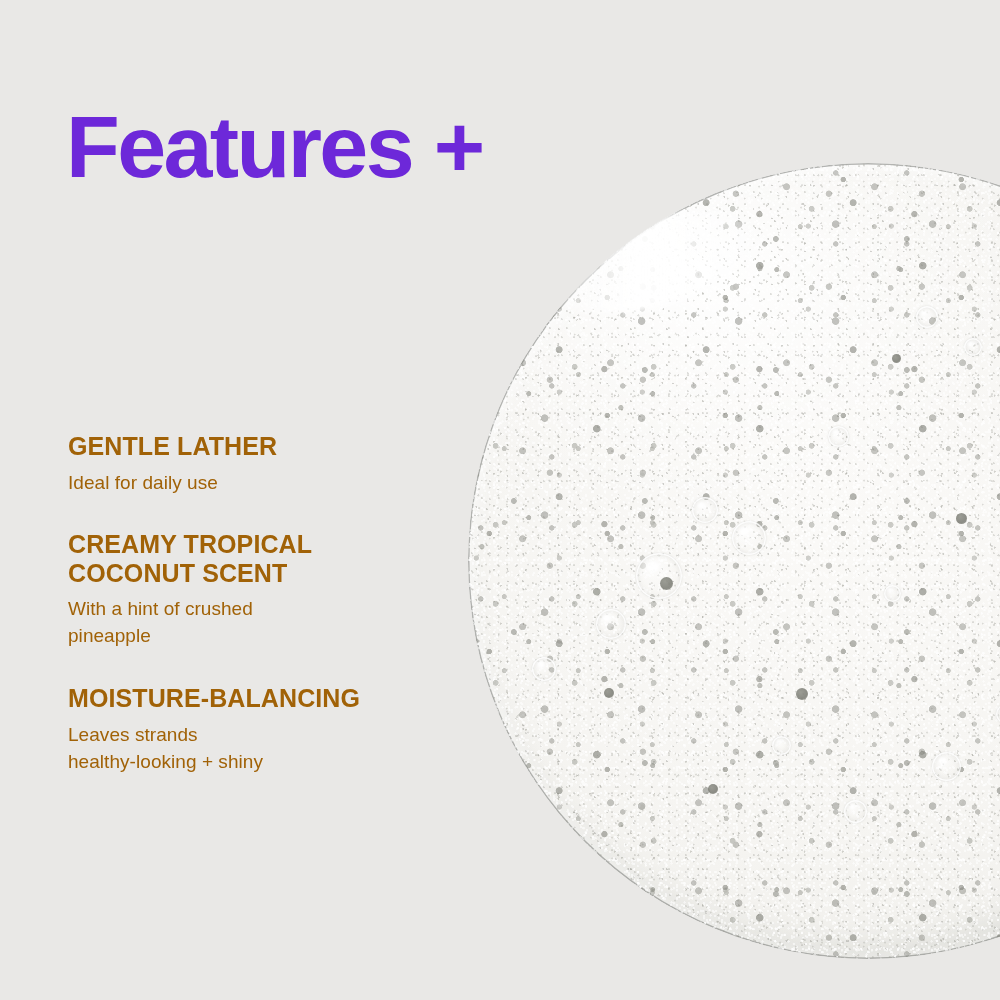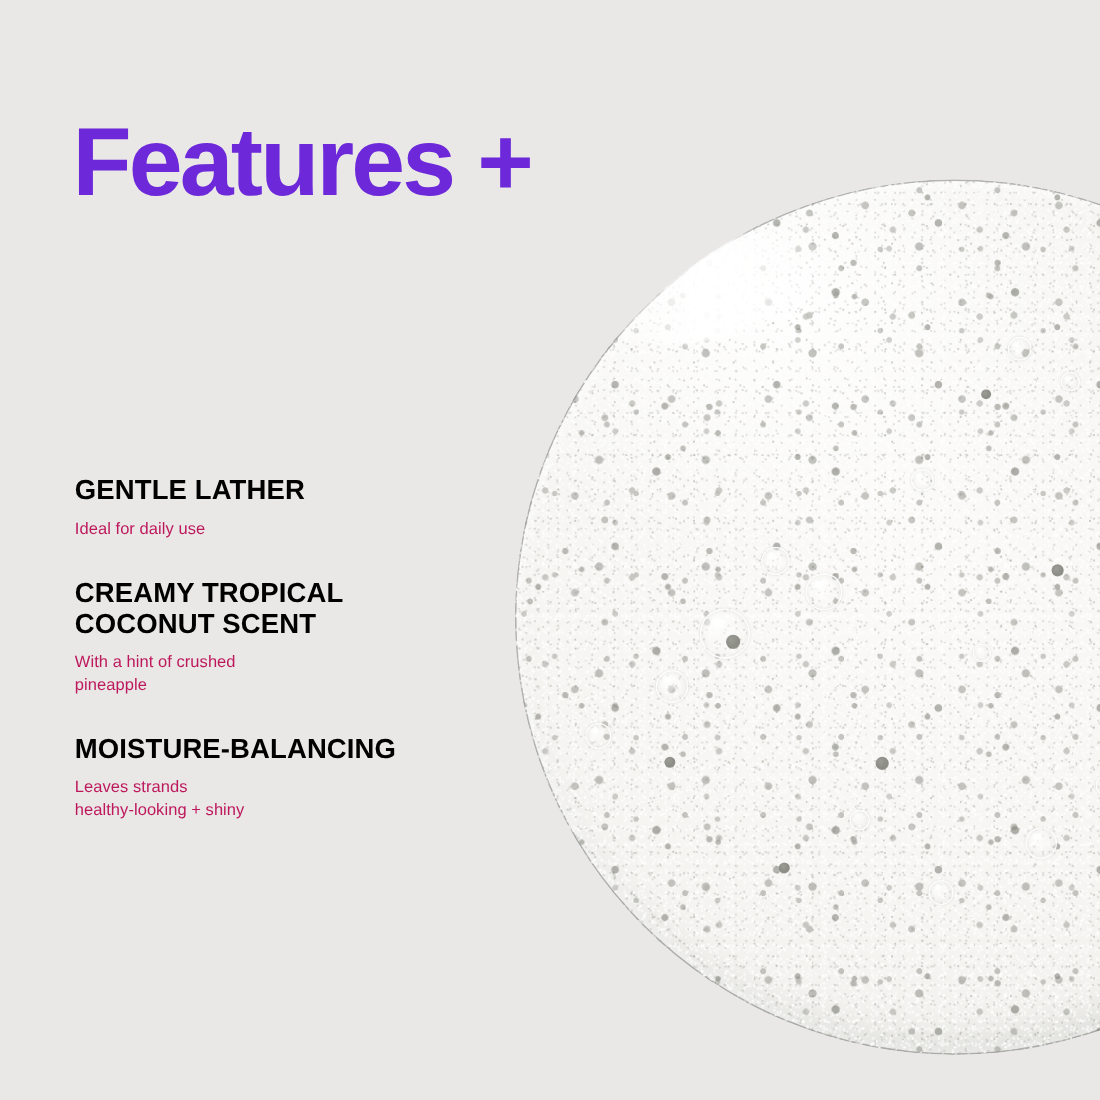--- a/index.html
+++ b/index.html
@@ -164,30 +164,30 @@
     width: 400px;
   }
   .feature-block { margin-bottom: 34px; }
   .feature-block:last-child { margin-bottom: 0; }
   .feature-title {
     margin: 0 0 9px 0;
     font-size: 25px;
     font-weight: 700;
     line-height: 1.14;
     letter-spacing: 0.1px;
-    color: #000000;
+    color: #a16207;
     text-transform: uppercase;
   }
   .feature-desc {
     margin: 0;
-    font-size: 15px;
+    font-size: 19px;
     font-weight: 400;
     line-height: 1.42;
     letter-spacing: 0.05px;
-    color: #be185d;
+    color: #a16207;
   }
 </style>
 </head>
 <body>
 
 <div class="canvas">
 
   <div class="gel-wrap">
     <div class="gel-blob">
       <div class="gel-micro"></div>

